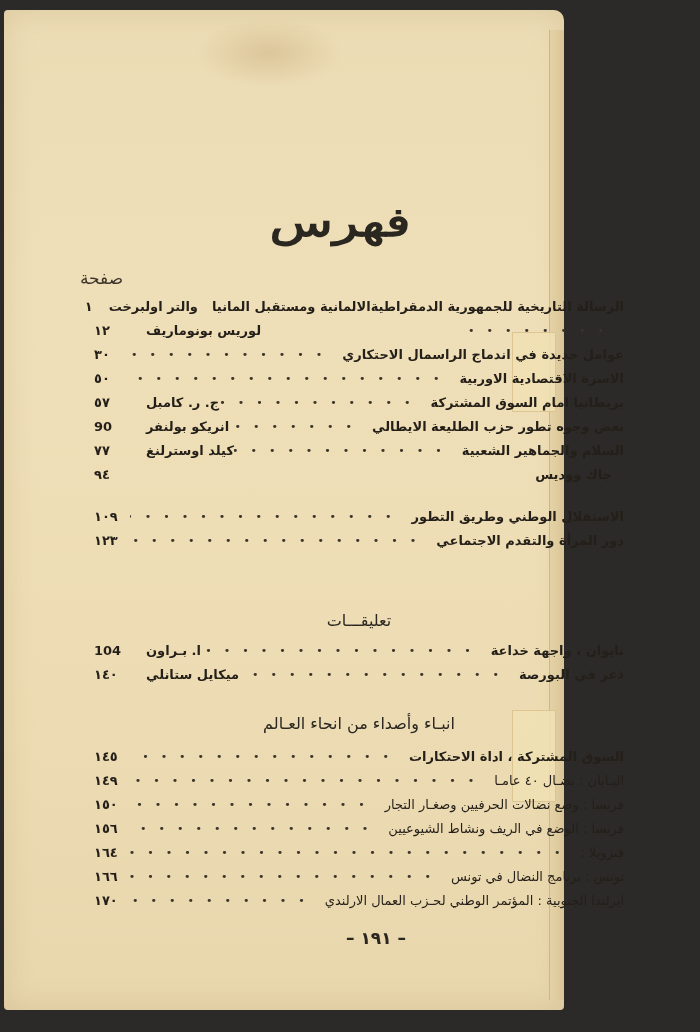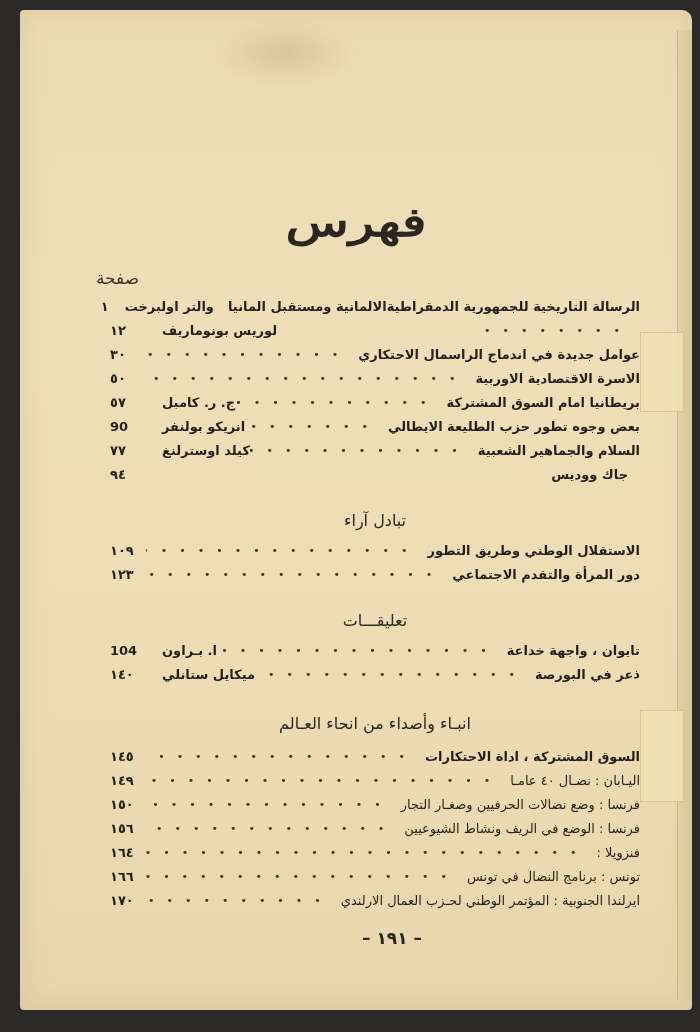--- a/index.html
+++ b/index.html
@@ -3,22 +3,22 @@
 <meta charset="utf-8">
 <style>
   html, body { margin: 0; padding: 0; }
   body {
     width: 700px; height: 1032px;
     background: #2b2a28;
     position: relative; overflow: hidden;
     font-family: "DejaVu Sans", sans-serif;
   }
   .page {
-    position: absolute; left: 20px; top: 10px;
-    width: 672px; height: 1000px;
+    position: absolute; left: 4px; top: 10px;
+    width: 560px; height: 1000px;
     background: linear-gradient(180deg, #ecdcb4 0%, #efdfb8 30%, #eddcb3 70%, #e8d6ad 100%);
     border-radius: 4px 10px 4px 4px;
     box-shadow: inset 0 0 30px rgba(150,120,70,0.18);
   }
   .stain {
     position: absolute; left: 190px; top: 8px; width: 150px; height: 70px;
     background: radial-gradient(ellipse at center, rgba(170,130,80,0.25), rgba(170,130,80,0) 70%);
   }
   .right-edge {
     position: absolute; right: 0; top: 20px; width: 14px; height: 970px;
@@ -124,21 +124,20 @@
       <span class="p">٧٧</span>
     </div>
     <div class="entry">
       <span class="dots" style="flex:0;padding:0 6px;">•</span>
       <span class="a" style="margin-left:0;">جاك ووديس</span>
       <span class="p">٩٤</span>
     </div>
   </div>
 
   <div class="toc" style="top:494px;">
-    <div class="section-head">تبادل آراء</div>
     <div class="entry">
       <span class="t">الاستقلال الوطني وطريق التطور</span>
       <span class="dots">••••••••••••••••••••••</span>
       <span class="p">١٠٩</span>
     </div>
     <div class="entry">
       <span class="t">دور المرأة والتقدم الاجتماعي</span>
       <span class="dots">••••••••••••••••••••••</span>
       <span class="p">١٢٣</span>
     </div>

